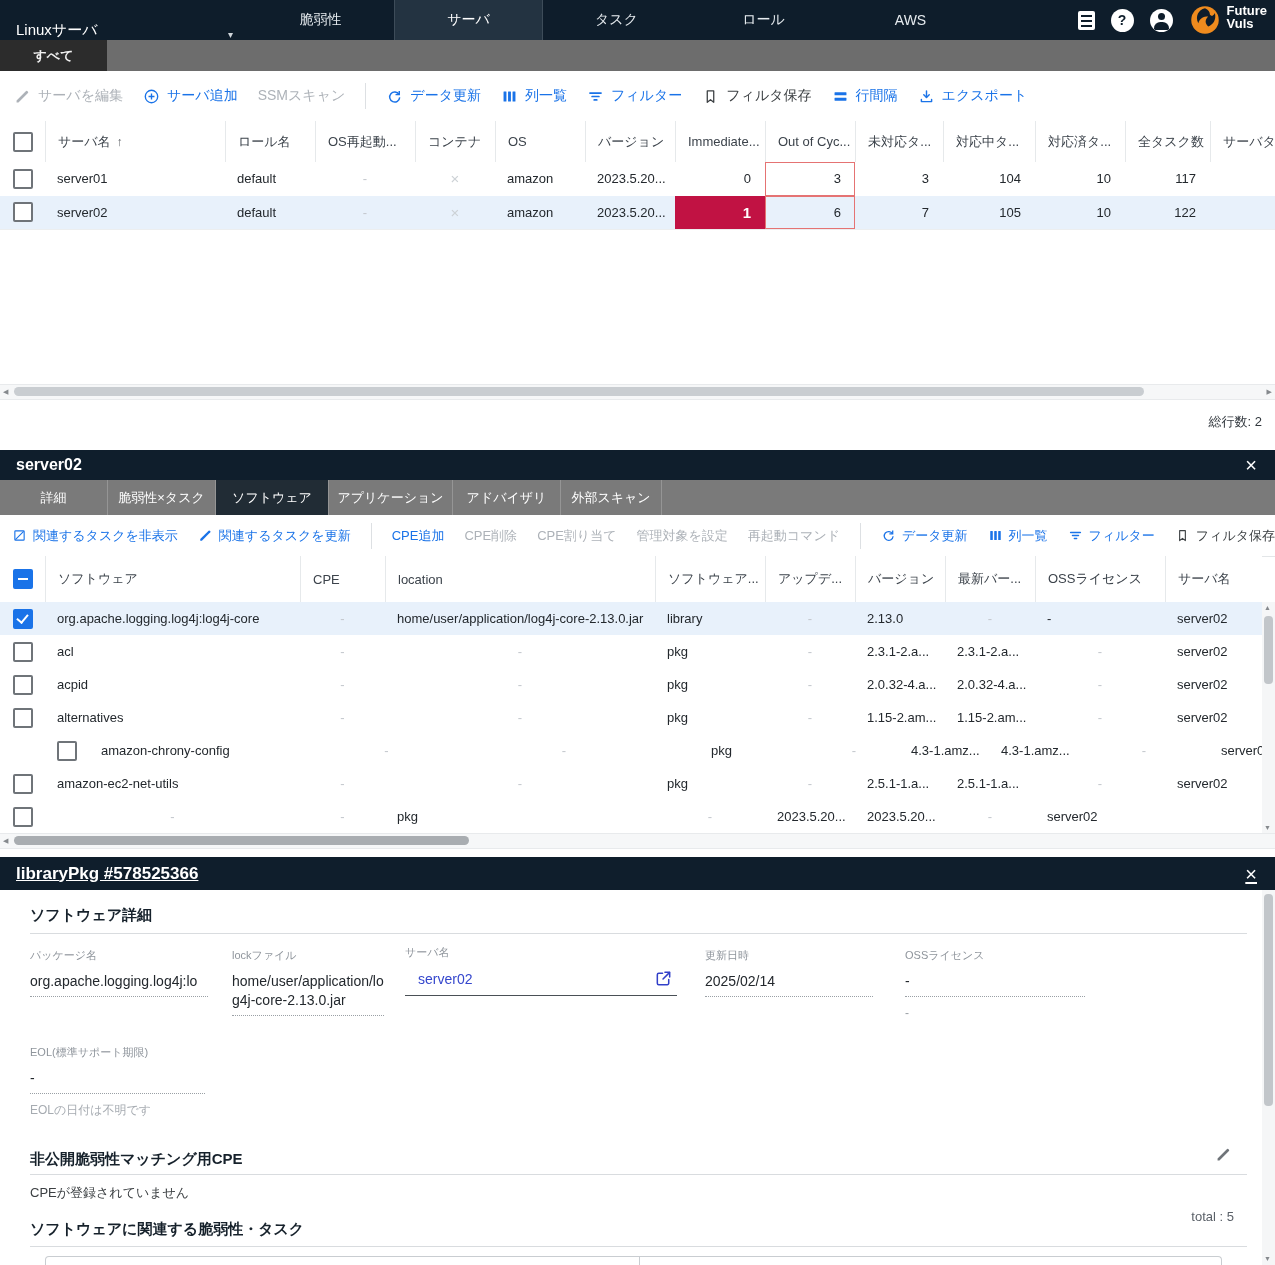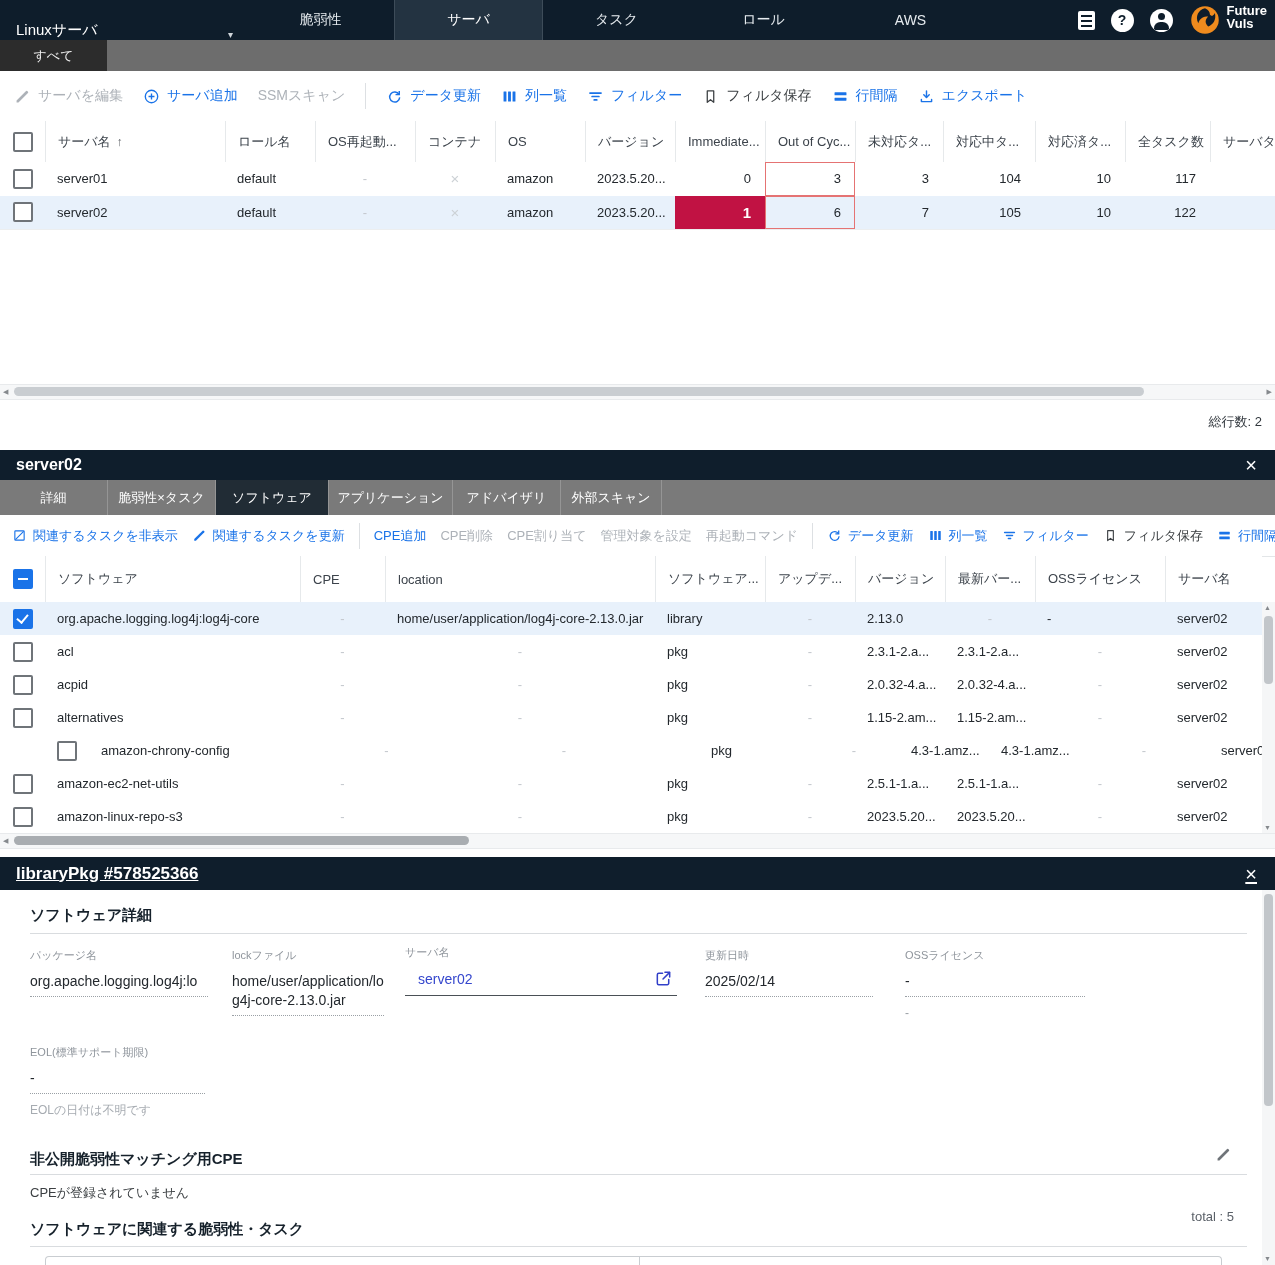--- a/index.html
+++ b/index.html
@@ -18,25 +18,25 @@
   .person::before{content:"";position:absolute;top:4px;left:8px;width:7px;height:7px;border-radius:50%;background:#0e1d2b;}
   .person::after{content:"";position:absolute;bottom:2px;left:4px;width:15px;height:8px;border-radius:8px 8px 2px 2px;background:#0e1d2b;}
   .list-ic{width:17px;height:19px;background:#fff;border-radius:2px;position:relative;}
   .list-ic::before{content:"";position:absolute;left:3px;right:3px;top:4px;height:2px;background:#0e1d2b;
                    box-shadow:0 5px 0 #0e1d2b,0 10px 0 #0e1d2b;}
   .logo{display:flex;align-items:flex-start;gap:6px;}
   .logo-text{color:#fff;font-weight:bold;font-size:13px;line-height:13px;}
   
   .subbar{position:absolute;top:40px;left:0;right:0;height:31px;background:#6d6d6d;}
   .subtab{position:absolute;left:0;top:0;width:107px;height:31px;background:#2c2c2c;color:#f2f2f2;font-size:13px;
-          display:flex;align-items:center;justify-content:center;}
+          display:flex;align-items:center;justify-content:center;font-weight:bold;}
   
   .toolbar{position:absolute;left:0;right:0;background:#fff;display:flex;align-items:center;white-space:nowrap;overflow:hidden;}
   .toolbar1{top:71px;height:50px;padding-left:14px;gap:20px;}
-  .toolbar2{top:515px;height:41px;padding-left:12px;gap:14px;border-bottom:1px solid #e3e6e8;}
+  .toolbar2{top:515px;height:41px;padding-left:12px;gap:20px;border-bottom:1px solid #e3e6e8;}
   .tb{display:inline-flex;align-items:center;gap:7px;font-size:14px;background:none;border:none;padding:0;cursor:pointer;font-family:inherit;}
   .toolbar2 .tb{font-size:13px;gap:6px;}
   .tb.blue{color:#1a73e8;} .tb.gray{color:#adb2b8;} .tb.dark{color:#3c4043;}
   .ic{width:17px;height:17px;flex:none;} .ic14{width:15px;height:15px;flex:none;}
   .vdiv{width:1px;height:26px;background:#dde0e3;flex:none;}
   
   .t1grid{display:grid;grid-template-columns:45px 180px 90px 100px 80px 90px 90px 90px 90px 88px 92px 90px 85px;}
   .t2grid{display:grid;grid-template-columns:45px 255px 85px 270px 110px 90px 90px 90px 130px 97px;}
   .thead{position:absolute;left:0;background:#fff;font-size:13px;color:#3c434b;border-bottom:1px solid #d9dcdf;}
   .t1head{top:121px;width:1275px;height:41px;}
@@ -553,21 +553,20 @@
     <div class="cell dim">-</div>
     <div class="cell">2.5.1-1.a...</div>
     <div class="cell">2.5.1-1.a...</div>
     <div class="cell dim">-</div>
     <div class="cell">server02</div>
   </div>
   <div class="trow t2row t2grid" style="top:800px;">
     <div class="cell cbc">
         <span class="cb"></span>
       </div>
-    <div class="cell">amazon-linux-repo-s3</div>
     <div class="cell dim">-</div>
     <div class="cell dim">-</div>
     <div class="cell">pkg</div>
     <div class="cell dim">-</div>
     <div class="cell">2023.5.20...</div>
     <div class="cell">2023.5.20...</div>
     <div class="cell dim">-</div>
     <div class="cell">server02</div>
   </div>
 

